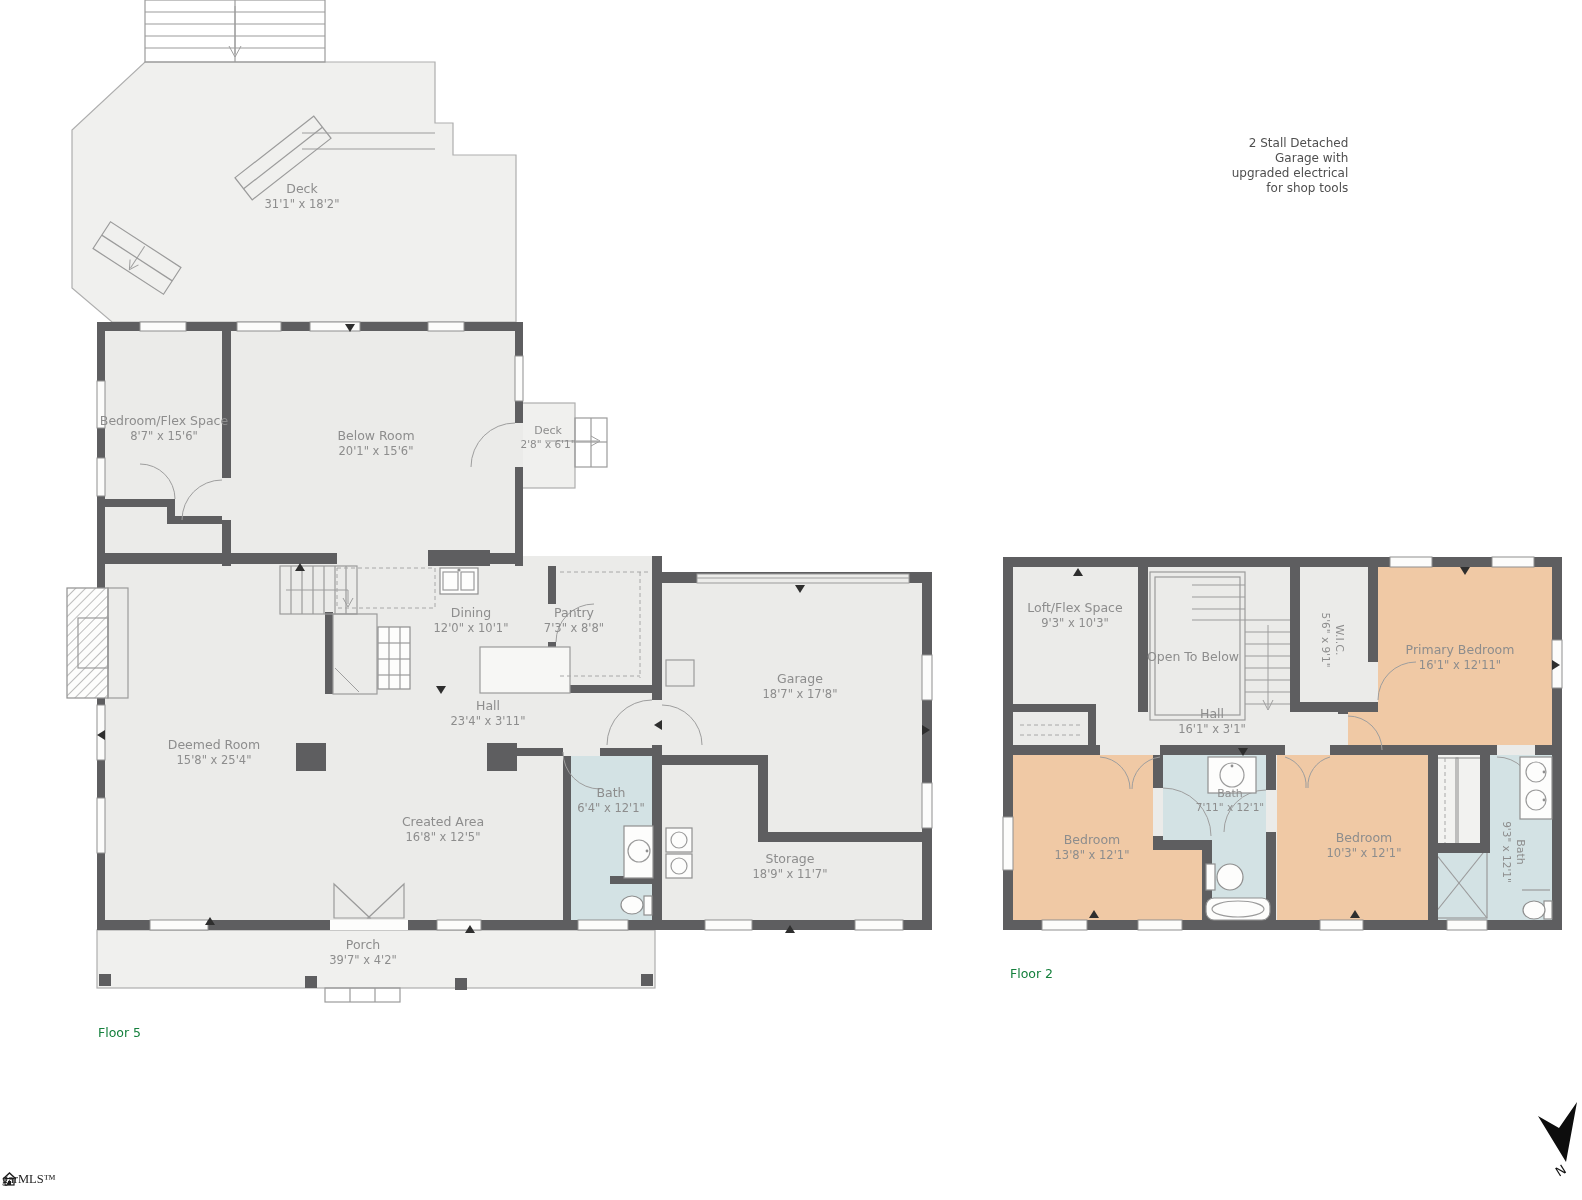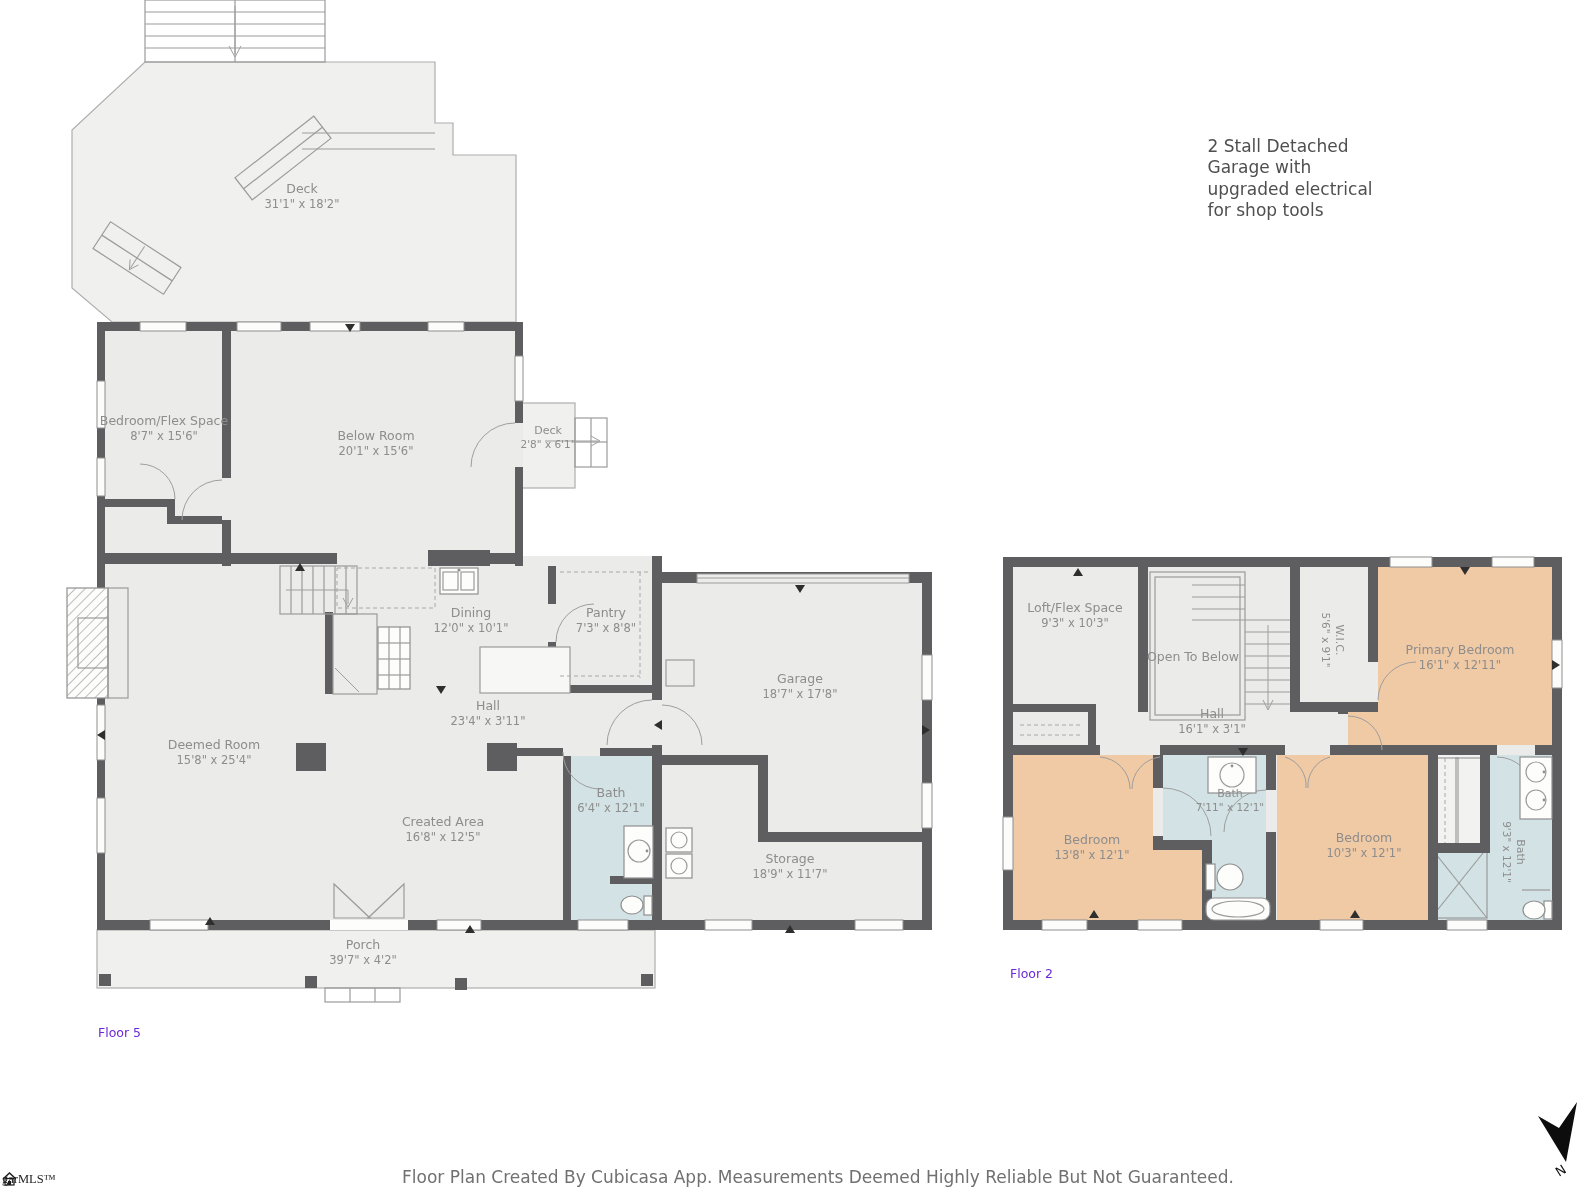--- a/index.html
+++ b/index.html
@@ -21,23 +21,23 @@
   .arc{stroke:#9e9e9e;fill:none;stroke-width:1;}
   .fix{stroke:#8f8f8f;fill:#fdfdfc;stroke-width:1.2;}
   .mk{fill:#2e2e2e;}
   .rlabel{position:absolute;transform:translate(-50%,-50%);text-align:center;
           color:var(--label);line-height:1.3;white-space:nowrap;}
   .rlabel .rname{font-size:12.5px;}
   .rlabel .rdims{font-size:11.5px;}
   .rlabel.small .rname{font-size:11px;}
   .rlabel.small .rdims{font-size:10.5px;}
   .rlabel.rot90{transform:translate(-50%,-50%) rotate(90deg);}
-  .floor-tag{position:absolute;font-size:12.5px;color:#6d28d9;}
-  .note{position:absolute;transform:translate(-50%,0);text-align:left;
-        font-size:17px;color:#4f4f4f;white-space:pre-line;line-height:1.25;}
+  .floor-tag{position:absolute;font-size:12.5px;color:#15803d;}
+  .note{position:absolute;transform:translate(-50%,0);text-align:right;
+        font-size:12px;color:#4f4f4f;white-space:pre-line;line-height:1.25;}
   .footer{position:absolute;transform:translate(-50%,-50%);font-size:17px;
           color:#707070;white-space:nowrap;}
   .logo{position:absolute;left:2px;top:1172px;display:flex;align-items:center;gap:1px;
         font-family:"Liberation Serif","DejaVu Serif",serif;font-size:12.5px;color:#1c1c1c;}
   .north-n{position:absolute;left:1556px;top:1163px;font-size:13px;color:#111;
            transform:rotate(-32deg);}
 </style>
 </head>
 <body>
 
@@ -420,21 +420,21 @@
   <div class="rdims">20'1" x 15'6"</div>
 </div>
 <div class="rlabel small" style="left:548px;top:438px">
   <div class="rname">Deck</div>
   <div class="rdims">2'8" x 6'1"</div>
 </div>
 <div class="rlabel" style="left:471px;top:621px">
   <div class="rname">Dining</div>
   <div class="rdims">12'0" x 10'1"</div>
 </div>
-<div class="rlabel" style="left:606px;top:621px">
+<div class="rlabel" style="left:574px;top:621px">
   <div class="rname">Pantry</div>
   <div class="rdims">7'3" x 8'8"</div>
 </div>
 <div class="rlabel" style="left:488px;top:714px">
   <div class="rname">Hall</div>
   <div class="rdims">23'4" x 3'11"</div>
 </div>
 <div class="rlabel" style="left:214px;top:753px">
   <div class="rname">Deemed Room</div>
   <div class="rdims">15'8" x 25'4"</div>
@@ -497,21 +497,20 @@
 </div>
 
 <div class="floor-tag" style="left:98px;top:1025px">Floor 5</div>
 <div class="floor-tag" style="left:1010px;top:966px">Floor 2</div>
 
 <div class="note" style="left:1290px;top:136px">2 Stall Detached
 Garage with
 upgraded electrical
 for shop tools</div>
 
-<div class="footer" style="left:818px;top:1177px">Floor Plan Created By Cubicasa App. Measurements Deemed Highly Reliable But Not Guaranteed.</div>
 
 <div class="logo">
   <svg width="15" height="14" viewBox="0 0 15 14">
     <path d="M1,7 L7.5,1 L14,7" fill="none" stroke="#1c1c1c" stroke-width="1.4"></path>
     <rect x="3" y="6.5" width="9" height="6.5" fill="none" stroke="#1c1c1c" stroke-width="1.2"></rect>
     <rect x="6" y="9" width="3" height="4" fill="#1c1c1c"></rect>
   </svg>
   <span>garMLS™</span>
 </div>
 

